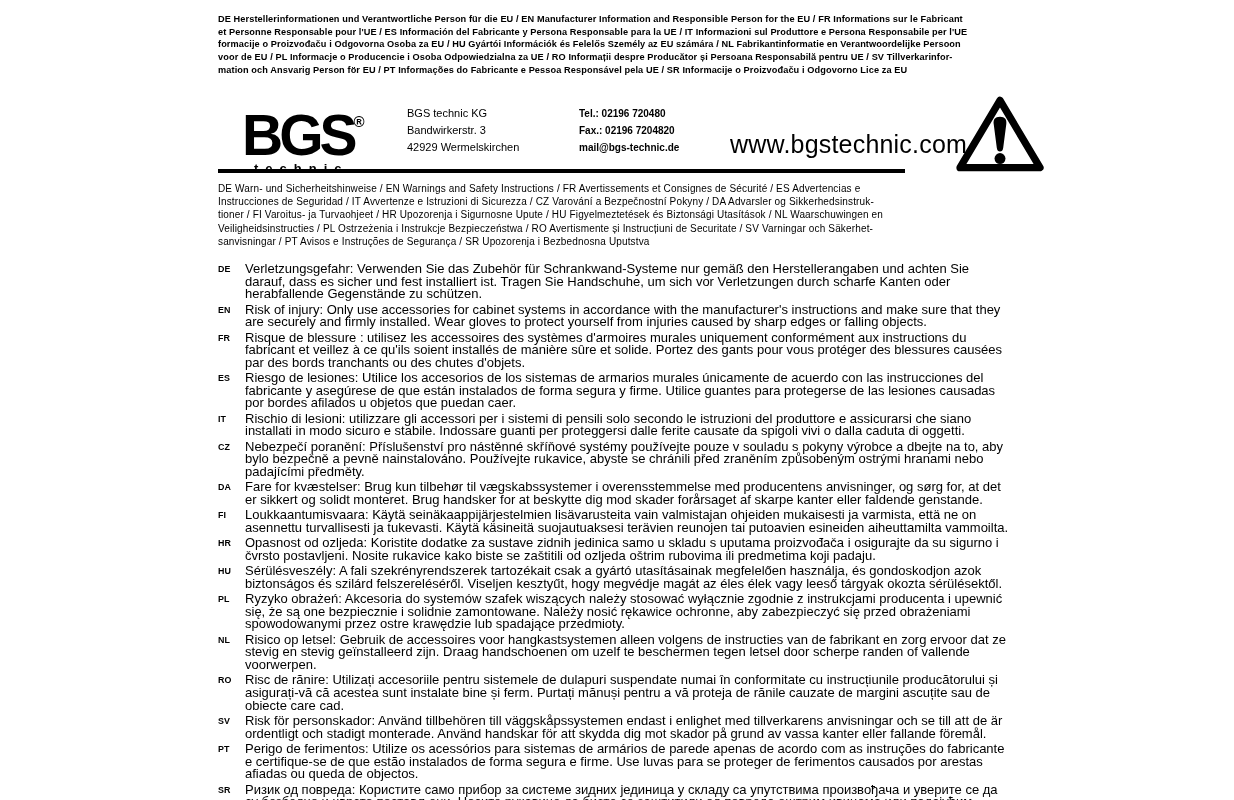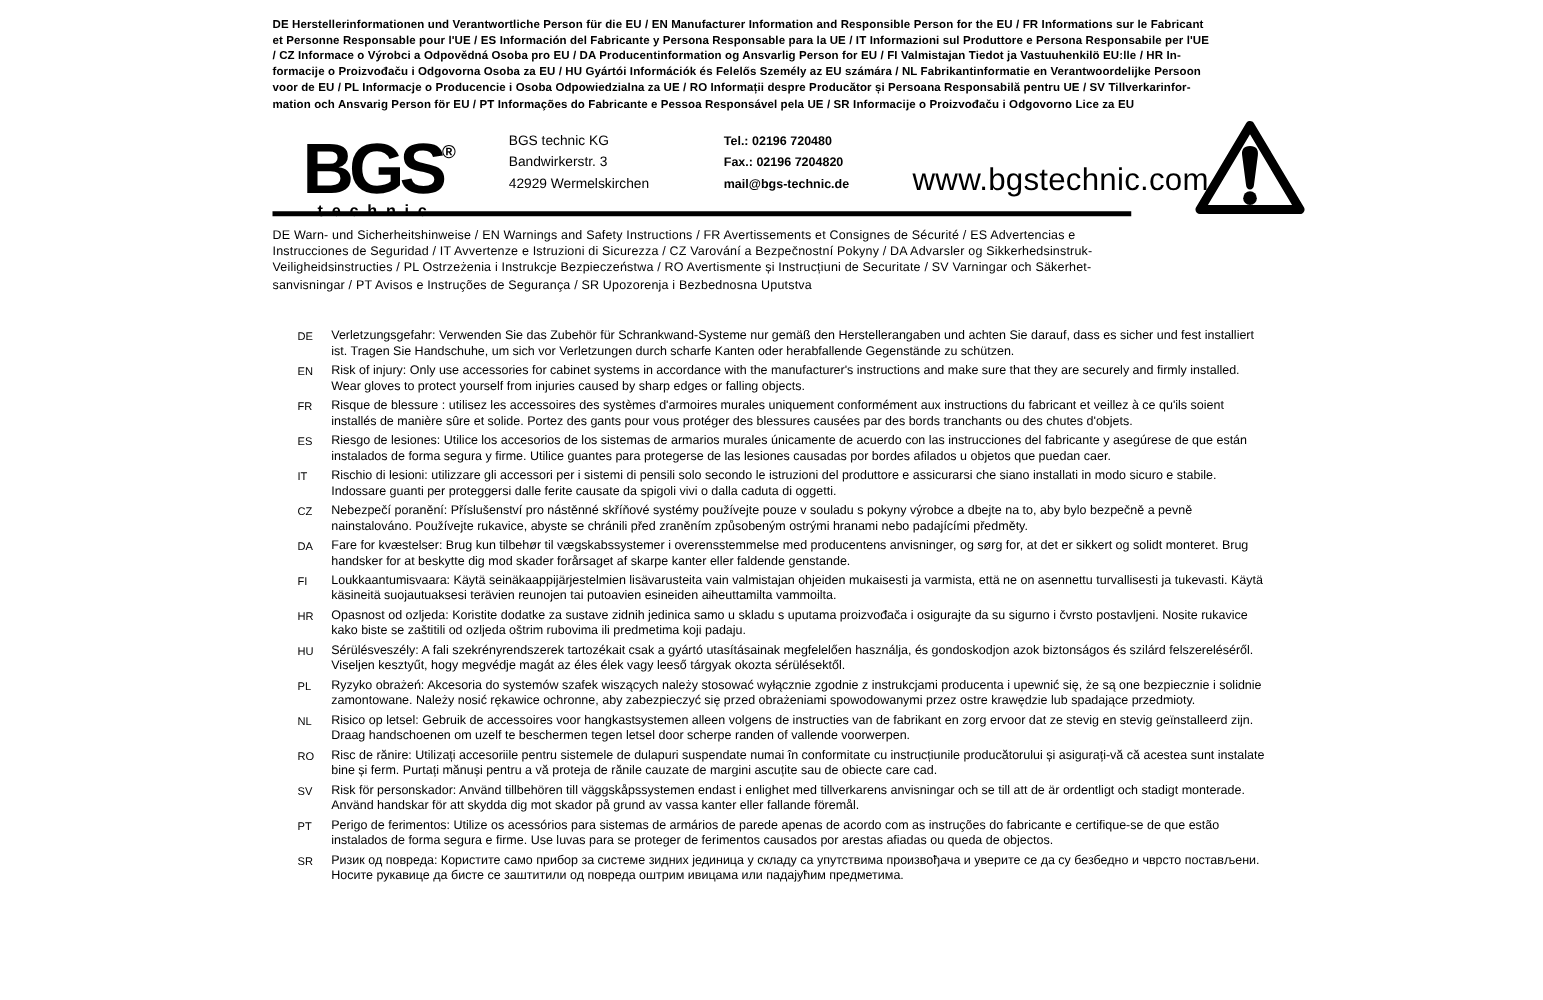--- a/index.html
+++ b/index.html
@@ -36,32 +36,31 @@
   
   .warn-header { position:absolute; top:182px; left:0; width:796px; }
   .warn-header .line {
     font-size:10px; font-weight:normal; line-height:13.2px;
     white-space:nowrap; letter-spacing:0.15px;
   }
 
   
   .entries { position:absolute; top:263px; left:0; width:796px; }
   .entry { display:flex; margin-bottom:2.8px; }
-  .entry .code { flex:none; width:27px; font-size:8.9px; font-weight:normal; line-height:12.6px;margin-left:20px; }
-  .entry .text { width:768px; font-size:10px; line-height:12.6px; }
+  .entry .code { flex:none; width:27px; font-size:8.9px; font-weight:bold; line-height:12.6px; }
+  .entry .text { width:768px; font-size:13px; line-height:12.6px; }
 </style>
 </head>
 <body>
 
 <div class="sheet">
 
   <div class="mfr-info">
     <div class="line">DE Herstellerinformationen und Verantwortliche Person für die EU / EN Manufacturer Information and Responsible Person for the EU / FR Informations sur le Fabricant</div>
     <div class="line">et Personne Responsable pour l'UE / ES Información del Fabricante y Persona Responsable para la UE / IT Informazioni sul Produttore e Persona Responsabile per l'UE</div>
-    <div class="line">/ CZ Informace o Výrobci a Odpovědná Osoba pro EU / DA Producentinformation og Ansvarlig Person for EU / FI Valmistajan Tiedot ja Vastuuhenkilö EU:lle / HR In-</div>
     <div class="line">formacije o Proizvođaču i Odgovorna Osoba za EU / HU Gyártói Információk és Felelős Személy az EU számára / NL Fabrikantinformatie en Verantwoordelijke Persoon</div>
     <div class="line">voor de EU / PL Informacje o Producencie i Osoba Odpowiedzialna za UE / RO Informații despre Producător și Persoana Responsabilă pentru UE / SV Tillverkarinfor-</div>
     <div class="line">mation och Ansvarig Person för EU / PT Informações do Fabricante e Pessoa Responsável pela UE / SR Informacije o Proizvođaču i Odgovorno Lice za EU</div>
   </div>
 
   <div class="company-row">
     <div class="logo">
       <div class="logo-main"><span>BGS</span><span class="reg">®</span></div>
       <div class="logo-sub">technic</div>
     </div>
@@ -83,20 +82,21 @@
         <circle cx="50" cy="71" r="6" fill="#000"></circle>
       </svg>
     </div>
   </div>
 
   <div class="rule"></div>
 
   <div class="warn-header">
     <div class="line">DE Warn- und Sicherheitshinweise / EN Warnings and Safety Instructions / FR Avertissements et Consignes de Sécurité / ES Advertencias e</div>
     <div class="line">Instrucciones de Seguridad / IT Avvertenze e Istruzioni di Sicurezza / CZ Varování a Bezpečnostní Pokyny / DA Advarsler og Sikkerhedsinstruk-</div>
+    <div class="line">tioner / FI Varoitus- ja Turvaohjeet / HR Upozorenja i Sigurnosne Upute / HU Figyelmeztetések és Biztonsági Utasítások / NL Waarschuwingen en</div>
     <div class="line">Veiligheidsinstructies / PL Ostrzeżenia i Instrukcje Bezpieczeństwa / RO Avertismente și Instrucțiuni de Securitate / SV Varningar och Säkerhet-</div>
     <div class="line">sanvisningar / PT Avisos e Instruções de Segurança / SR Upozorenja i Bezbednosna Uputstva</div>
   </div>
 
   <div class="entries">
     <div class="entry">
       <span class="code">DE</span>
       <span class="text">Verletzungsgefahr: Verwenden Sie das Zubehör für Schrankwand-Systeme nur gemäß den Herstellerangaben und achten Sie darauf, dass es sicher und fest installiert ist. Tragen Sie Handschuhe, um sich vor Verletzungen durch scharfe Kanten oder herabfallende Gegenstände zu schützen.</span>
     </div>
     <div class="entry">

